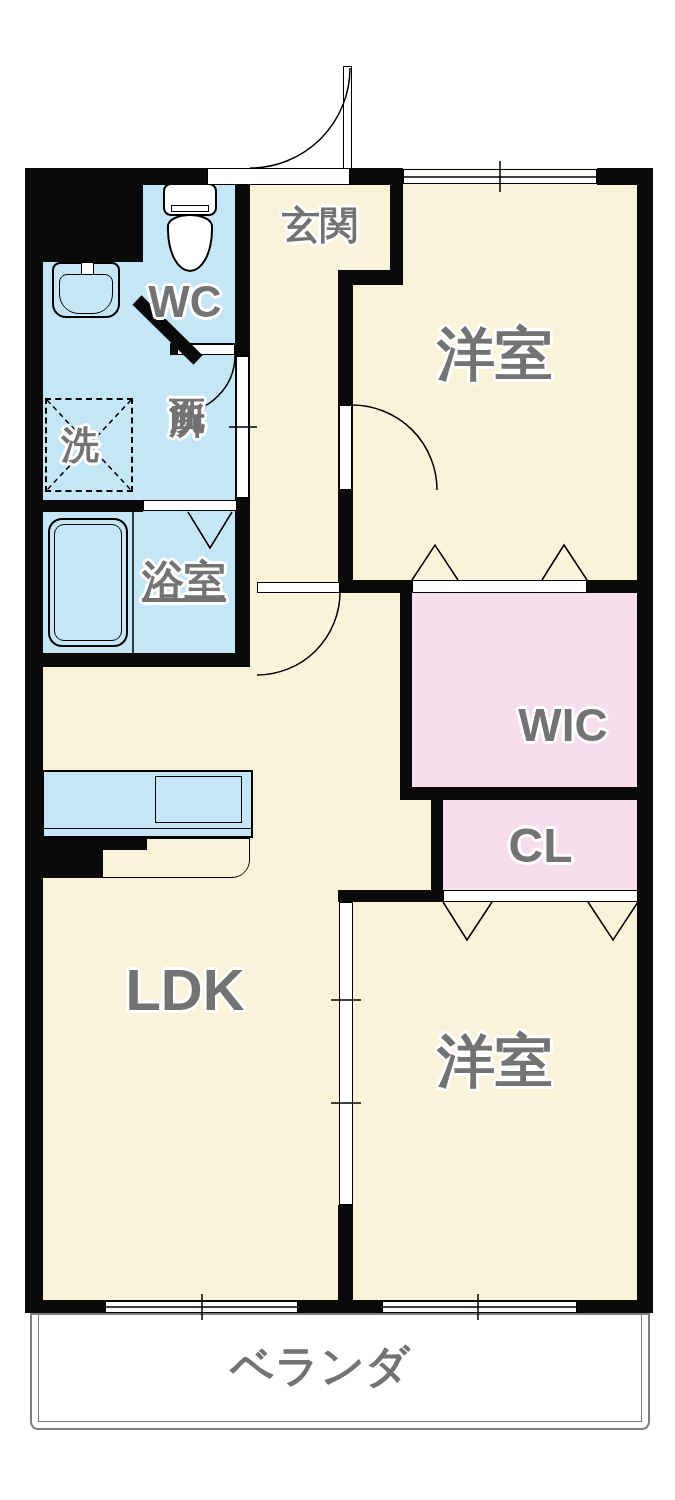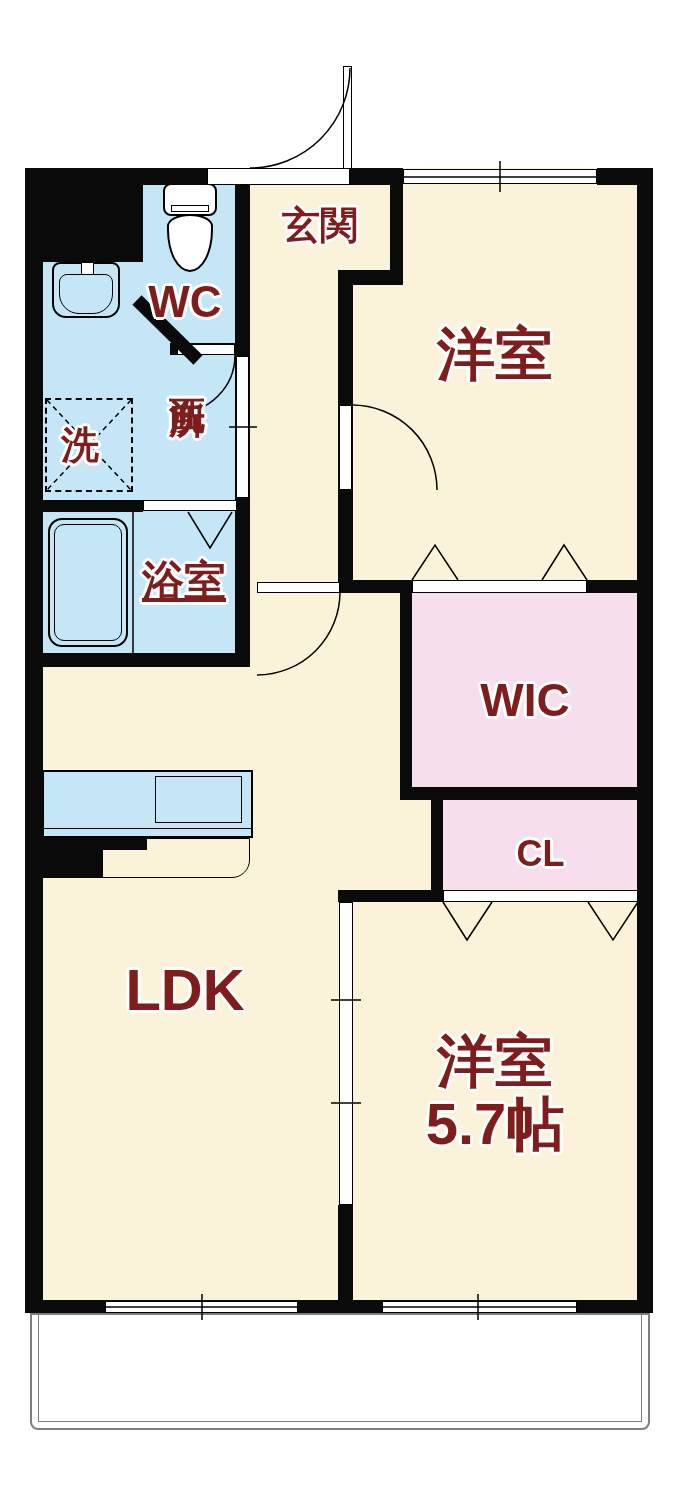--- a/index.html
+++ b/index.html
@@ -2,21 +2,21 @@
 <html><head>
 <meta charset="utf-8">
 <style>
   html,body{margin:0;padding:0;background:#fff;}
   #canvas{position:relative;width:675px;height:1500px;background:#fff;overflow:hidden;
           font-family:"Liberation Sans","DejaVu Sans",sans-serif;}
   .abs{position:absolute;box-sizing:border-box;}
   .wall{position:absolute;background:#0a0a0a;box-sizing:border-box;}
   .band{position:absolute;background:#fff;border:1.5px solid #000;box-sizing:border-box;}
   .fixture{position:absolute;background:#fff;border:2px solid #000;box-sizing:border-box;}
-  .label{position:absolute;font-weight:bold;color:#7f1d1d;text-align:center;line-height:1.08;
+  .label{position:absolute;font-weight:bold;color:#737373;text-align:center;line-height:1.08;
          text-shadow:-2px -2px 0 #fff,2px -2px 0 #fff,-2px 2px 0 #fff,2px 2px 0 #fff,
                      0 -3px 0 #fff,0 3px 0 #fff,-3px 0 0 #fff,3px 0 0 #fff;}
   svg{position:absolute;left:0;top:0;pointer-events:none;}
 </style>
 </head>
 <body>
 
 <div id="canvas">
 
   <div class="abs" style="left:25px;top:168px;width:628px;height:1145px;background:#FBF2DA;"></div>
@@ -107,23 +107,23 @@
   </svg>
 
   <div class="label" style="left:250px;top:205px;width:140px;font-size:38px;">玄関</div>
   <div class="label" style="left:140px;top:278px;width:90px;font-size:44px;">WC</div>
   <div class="label" style="left:168px;top:368px;width:38px;font-size:36px;writing-mode:vertical-rl;text-orientation:upright;letter-spacing:2px;">洗面所</div>
   <div class="label" style="left:45px;top:425px;width:70px;font-size:38px;">洗</div>
   <div class="label" style="left:114px;top:558px;width:140px;font-size:42px;text-decoration:underline;">浴室</div>
   <div class="label" style="left:352px;top:323px;width:286px;font-size:58px;">
     <div>洋室</div>
   </div>
-  <div class="label" style="left:412px;top:676px;width:226px;font-size:46px;">WIC</div>
-  <div class="label" style="left:443px;top:820px;width:195px;font-size:36px;margin-top:15px;">CL</div>
+  <div class="label" style="left:412px;top:701px;width:226px;font-size:46px;padding-left:38px;">WIC</div>
+  <div class="label" style="left:443px;top:820px;width:195px;font-size:48px;">CL</div>
   <div class="label" style="left:60px;top:922px;width:250px;font-size:58px;margin-top:37px;">
     <div>LDK</div>
   </div>
   <div class="label" style="left:352px;top:1030px;width:286px;font-size:58px;">
     <div>洋室</div>
-    <div>5.7帖</div>
   </div>
+  <div class="label" style="left:120px;top:1342px;width:400px;font-size:44px;">ベランダ</div>
 
 </div>
 
 </body></html>

